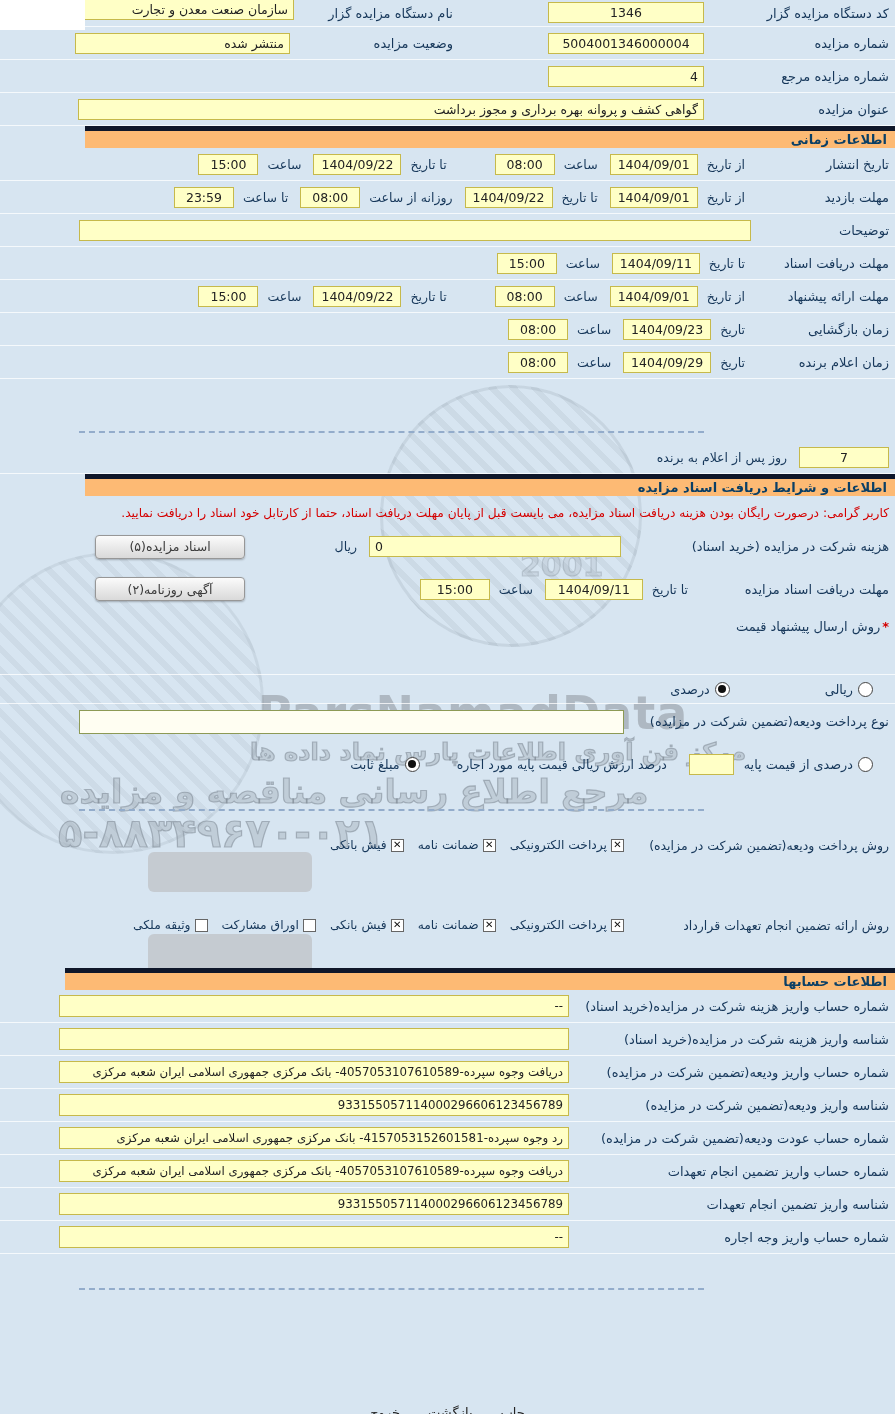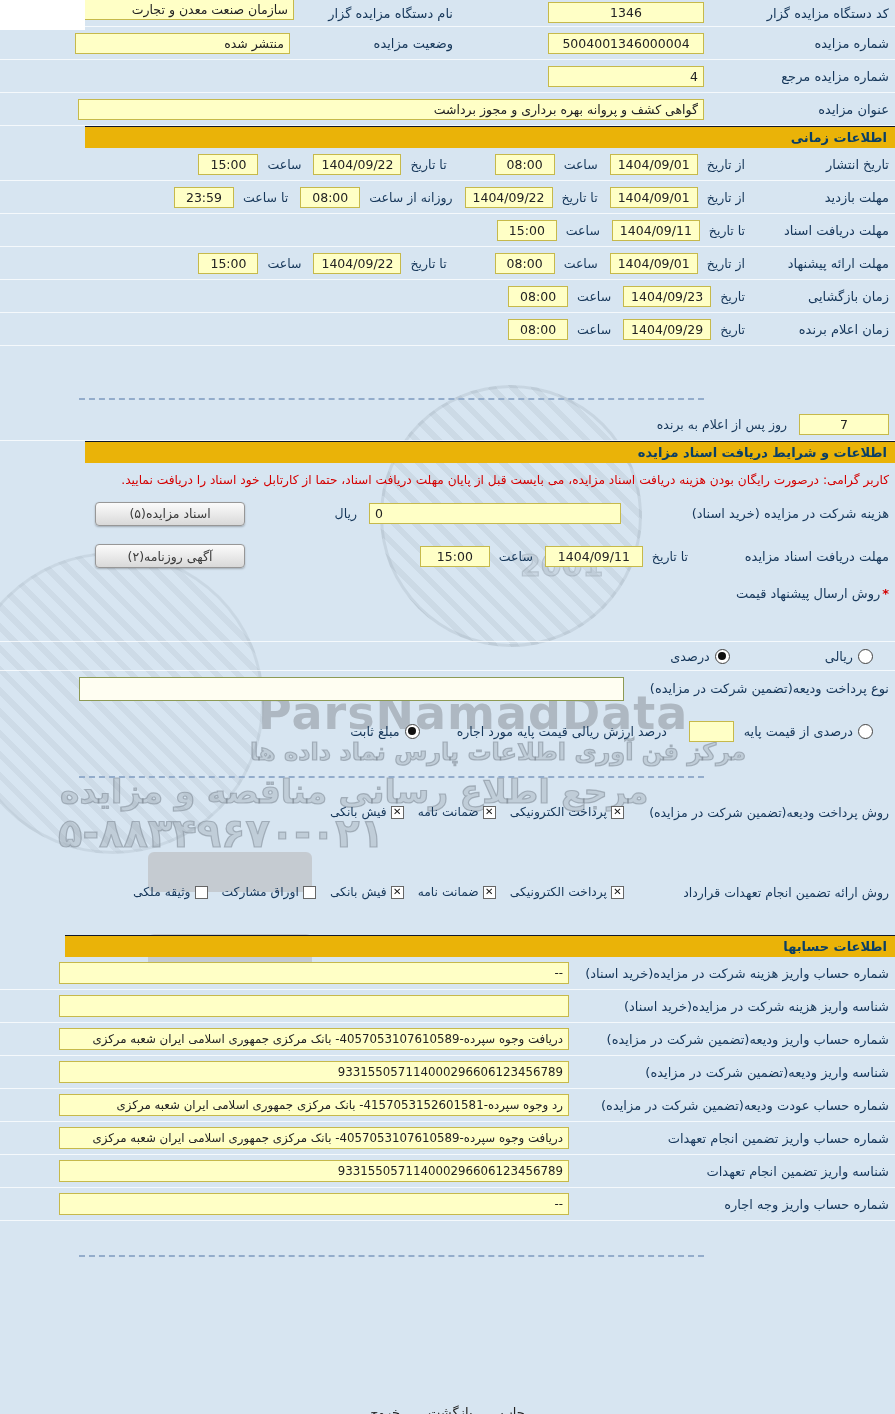--- a/index.html
+++ b/index.html
@@ -41,21 +41,21 @@
   .wideval{width:626px}
   .wide2{width:672px}
   .acct{width:510px;height:22px;font-size:11.8px}
   .num7{width:90px;justify-content:center}
   .fee0{width:252px;justify-content:flex-end}
   .pct{width:45px}
   .dep-inp{width:545px;height:24px;background:#fffef2;border:1px solid #8d9a55}
   .sub{font-size:12.5px;color:#16375a;margin:0 12px 0 9px;flex-shrink:0;white-space:nowrap}
   .sub.first{margin-right:6px}
   .bigap{margin-right:48px}
-  .sec{height:22px;background:#eab308;border-top:1px solid #0f172a;display:flex;align-items:center;
+  .sec{height:22px;background:#fdba74;border-top:5px solid #0f172a;display:flex;align-items:center;
     padding:8px 8px;font-weight:bold;font-size:13px;color:#0a3f66;margin-left:85px}
   .sec.full{margin-left:65px}
   .note{color:#d40000;font-size:12.2px;padding:10px 6px 3px;height:30px;white-space:nowrap;overflow:hidden}
   .btn{width:150px;height:24px;border:1px solid #979797;border-radius:4px;
     background:linear-gradient(#fbfbfb,#d9d9d9);font-size:12.5px;color:#3c3c3c;
     display:flex;align-items:center;justify-content:center;flex-shrink:0;
     box-shadow:0 1px 2px rgba(0,0,0,.25);margin-right:auto;margin-left:95px;cursor:pointer}
   .radio{width:15px;height:15px;border:1px solid #444;border-radius:50%;background:#fff;
     display:inline-flex;align-items:center;justify-content:center;margin-left:5px;flex-shrink:0}
   .radio.sel::after{content:"";width:8px;height:8px;border-radius:50%;background:#101010}
@@ -132,20 +132,24 @@
     <span class="sub first">از تاریخ</span>
     <div class="inp date">1404/09/01</div>
     <span class="sub">تا تاریخ</span>
     <div class="inp date">1404/09/22</div>
     <span class="sub">روزانه از ساعت</span>
     <div class="inp time">08:00</div>
     <span class="sub">تا ساعت</span>
     <div class="inp time">23:59</div>
   </div>
 
+  <div class="row sep">
+    <div class="lbl w138">توضیحات</div>
+    <div class="inp wide2"></div>
+  </div>
 
   <div class="row sep">
     <div class="lbl w138">مهلت دریافت اسناد</div>
     <span class="sub first">تا تاریخ</span>
     <div class="inp date">1404/09/11</div>
     <span class="sub">ساعت</span>
     <div class="inp time">15:00</div>
   </div>
 
   <div class="row sep">

